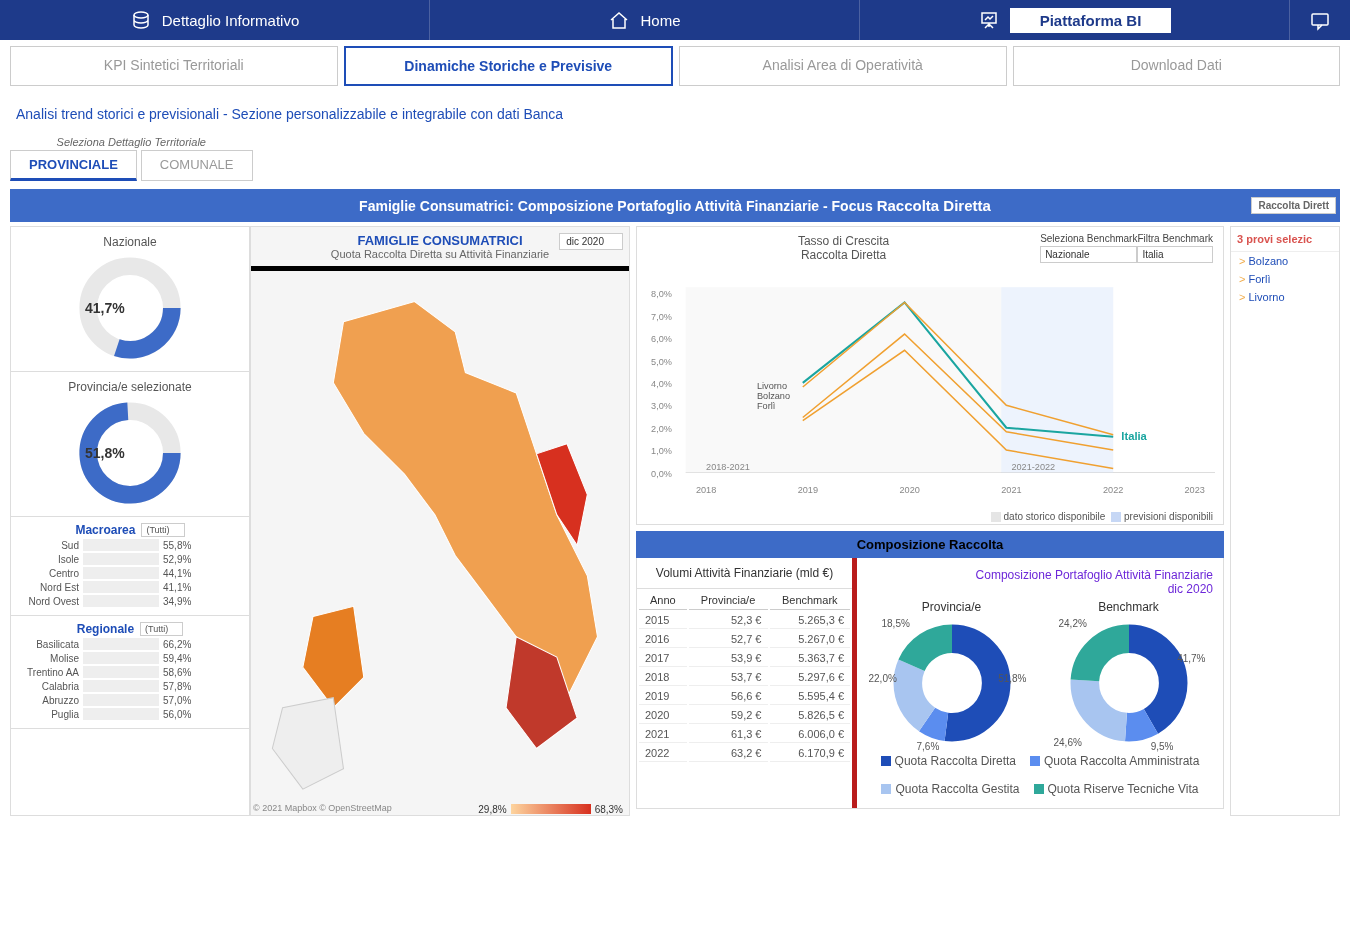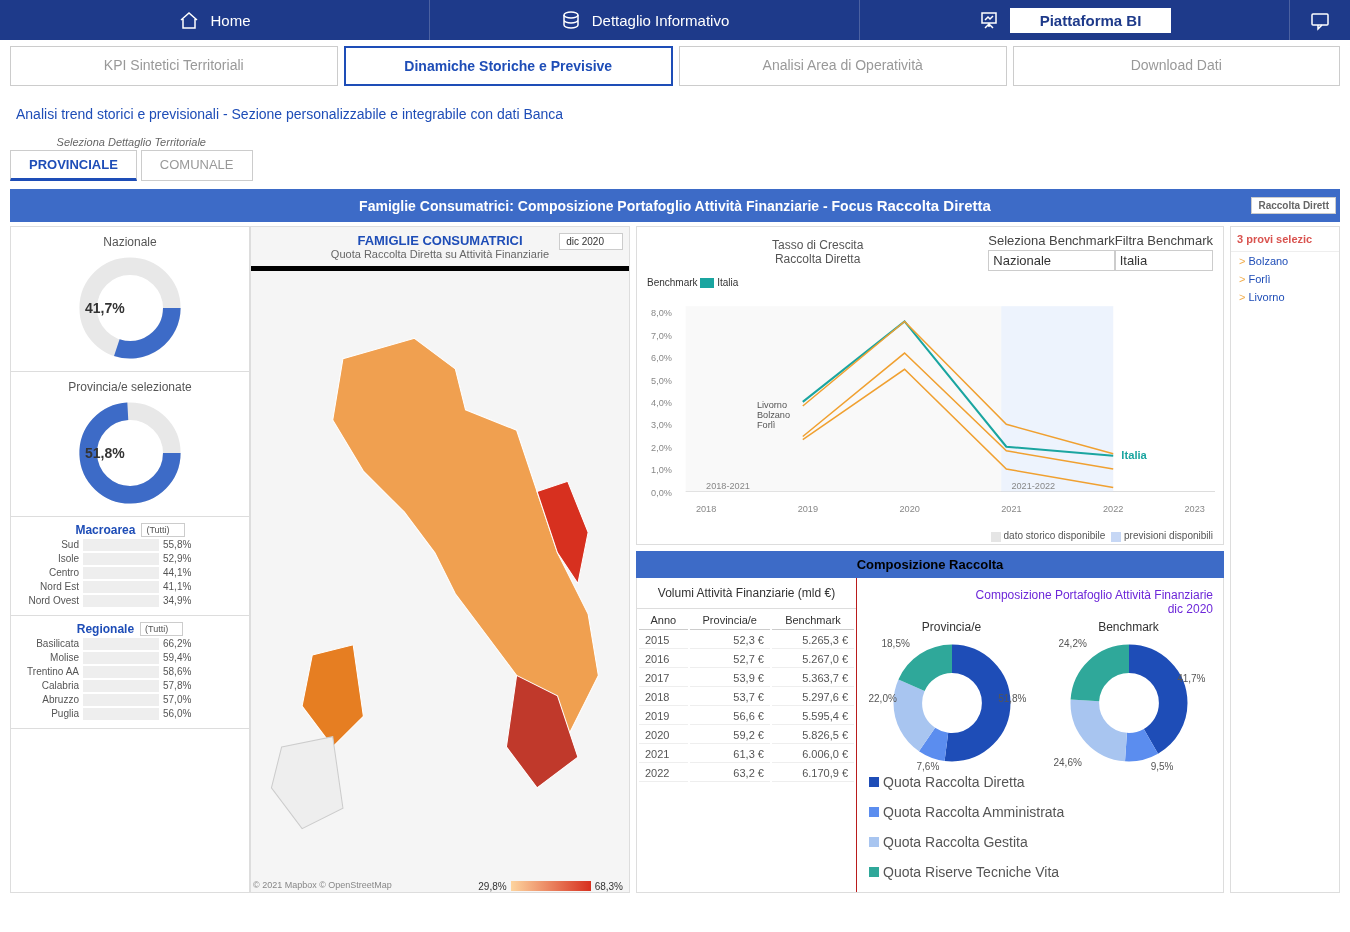--- a/index.html
+++ b/index.html
@@ -29,78 +29,78 @@
 .maphdr .t1{color:#1e4db7;font-weight:600;font-size:13px}
 .maphdr .t2{color:#666;font-size:11px}
 .maphdr .dd{position:absolute;right:6px;top:6px;border:1px solid #ccc;padding:2px 18px 2px 6px;font-size:10px;background:#fff}
 .gaugecard{border-bottom:1px solid #ddd;padding:8px;text-align:center}
 .gaugecard .lbl{color:#555;font-size:12px;margin-bottom:4px}
 .gauge{width:110px;height:110px;margin:0 auto;position:relative}
 .gauge .val{position:absolute;left:10px;top:50%;transform:translateY(-50%);font-size:14px;font-weight:600;color:#333}
 .barsec{border-bottom:1px solid #ddd;padding:6px}
 .barsec .hdr{display:flex;align-items:center;gap:6px;color:#1e4db7;font-weight:600;font-size:12px;justify-content:center}
 .barsec .hdr .dd{border:1px solid #ccc;padding:1px 14px 1px 4px;font-size:9px;color:#555;background:#fff;font-weight:normal}
-.barrow{display:flex;gap:4px;font-size:10px;margin:2px 0}
+.barrow{display:flex;align-items:center;gap:4px;font-size:10px;margin:2px 0}
 .barrow .bl{flex:0 0 62px;text-align:right;color:#555}
 .barrow .bb{flex:0 0 76px;height:12px;background:#eee;position:relative}
 .barrow .bb .f{height:100%;background:#3d6bc7}
 .barrow .bv{color:#555}
 .mapleg{position:absolute;bottom:0;right:6px;font-size:10px;display:flex;gap:4px}
 .mapleg .grad{width:80px;height:10px;background:linear-gradient(to right,#fdd49e,#d7301f)}
 .mapcred{position:absolute;bottom:2px;left:2px;font-size:9px;color:#888}
 .right{flex:1;display:flex;gap:6px}
 .rmain{flex:1;display:flex;flex-direction:column;gap:6px}
 .growthcard{border:1px solid #ddd}
 .ghdr{display:flex;justify-content:space-between;padding:6px 10px;align-items:center}
 .ghdr .tt{text-align:center;flex:1;color:#555;font-size:12px}
-.ghdr .sel{display:flex;flex-direction:column;font-size:13px;gap:2px}
+.ghdr .sel{display:flex;flex-direction:column;font-size:10px;gap:2px}
 .ghdr .sel .sl{color:#444}
 .ghdr .sel .sv{border:1px solid #ccc;padding:2px 18px 2px 4px;background:#fff}
 .linechart{height:240px;padding:4px 8px;position:relative}
 .comphdr{background:#3d6bc7;color:#000000;text-align:center;padding:6px;font-weight:600;font-size:13px}
 .comprow{display:flex;border:1px solid #ddd;border-top:none}
-.voltbl{flex:0 0 220px;border-right:1px solid #b91c1c}
+.voltbl{flex:0 0 220px;border-right:5px solid #b91c1c}
 .voltbl .th{text-align:center;padding:8px;font-size:12px;color:#333;border-bottom:1px solid #ddd}
 .voltbl table{width:100%;font-size:11px}
 .voltbl th{color:#333;font-weight:normal;padding:3px;border-bottom:1px solid #ccc}
 .voltbl td{padding:2px 6px;text-align:right;color:#555;border-bottom:1px solid #eee}
 .voltbl td:first-child{text-align:left}
 .donuts{flex:1;padding:6px}
 .donuts .dh{text-align:right;font-size:12px;color:#6d28d9;padding:4px}
 .donutrow{display:flex;justify-content:space-around}
 .donutcol{text-align:center}
 .donutcol .dl{font-size:12px;color:#333;margin-bottom:4px}
 .donut{width:130px;height:130px;position:relative}
 .donut .dlbl{position:absolute;font-size:10px;color:#555}
-.legend2{display:flex;gap:14px;font-size:14px;color:#555;padding:6px;flex-wrap:wrap}
+.legend2{display:flex;gap:14px;font-size:12px;color:#555;padding:6px;justify-content:center;flex-wrap:wrap}
 .legend2 .li{display:flex;align-items:center;gap:4px}
 .legend2 .sq{width:10px;height:10px}
 .rside{flex:0 0 110px;border:1px solid #ddd}
 .rside .rh{color:#d9534f;font-weight:600;font-size:11px;padding:6px;border-bottom:1px solid #eee}
 .rside .rp{color:#1e4db7;font-size:11px;padding:3px 8px}
 .rside .rp::before{content:"> ";color:#f0ad4e}
 .legend1{font-size:10px;color:#555;text-align:right;padding:2px 10px}
 .legend1 .sq{display:inline-block;width:10px;height:10px;background:#ddd;vertical-align:middle;margin:0 3px}
 </style>
 </head>
 <body>
 
 <div class="topnav">
   <div class="item">
     <svg>
-        <path d="M3 11 L11 4 L19 11 M5 10 V19 H17 V10"></path>
-      </svg>
-    <span>Home</span>
-  </div>
-  <div class="item">
-    <svg>
         <ellipse cx="11" cy="6" rx="7" ry="3"></ellipse>
         <path d="M4 6 V16 A7 3 0 0 0 18 16 V6 M4 11 A7 3 0 0 0 18 11"></path>
       </svg>
     <span>Dettaglio Informativo</span>
+  </div>
+  <div class="item">
+    <svg>
+        <path d="M3 11 L11 4 L19 11 M5 10 V19 H17 V10"></path>
+      </svg>
+    <span>Home</span>
   </div>
   <div class="item">
     <svg>
         <rect x="4" y="4" width="14" height="10"></rect>
         <path d="M11 14 V18 M7 19 L11 15 L15 19 M7 11 L10 8 L12 10 L15 7"></path>
       </svg>
     <span class="btn">Piattaforma BI</span>
   </div>
   <div class="item">
     <svg>
@@ -262,21 +262,20 @@
           </div>
           <div class="sel">
             <span class="sl">Seleziona Benchmark</span>
             <span class="sv">Nazionale</span>
           </div>
           <div class="sel">
             <span class="sl">Filtra Benchmark</span>
             <span class="sv">Italia</span>
           </div>
         </div>
-        <div style="font-size:10px;padding:0 10px"><span>Benchmark</span> <span style="display:inline-block;width:14px;height:10px;background:#1aa5a0;vertical-align:middle"></span> <span>Italia</span></div>
         <div class="linechart">
           <svg viewBox="0 0 560 220" style="width:100%;height:100%">
             <g font-size="9" fill="#888">
               <text x="6" y="20">8,0%</text>
                 <text x="6" y="42">7,0%</text>
                 <text x="6" y="64">6,0%</text>
               <text x="6" y="86">5,0%</text>
                 <text x="6" y="108">4,0%</text>
                 <text x="6" y="130">3,0%</text>
               <text x="6" y="152">2,0%</text>

